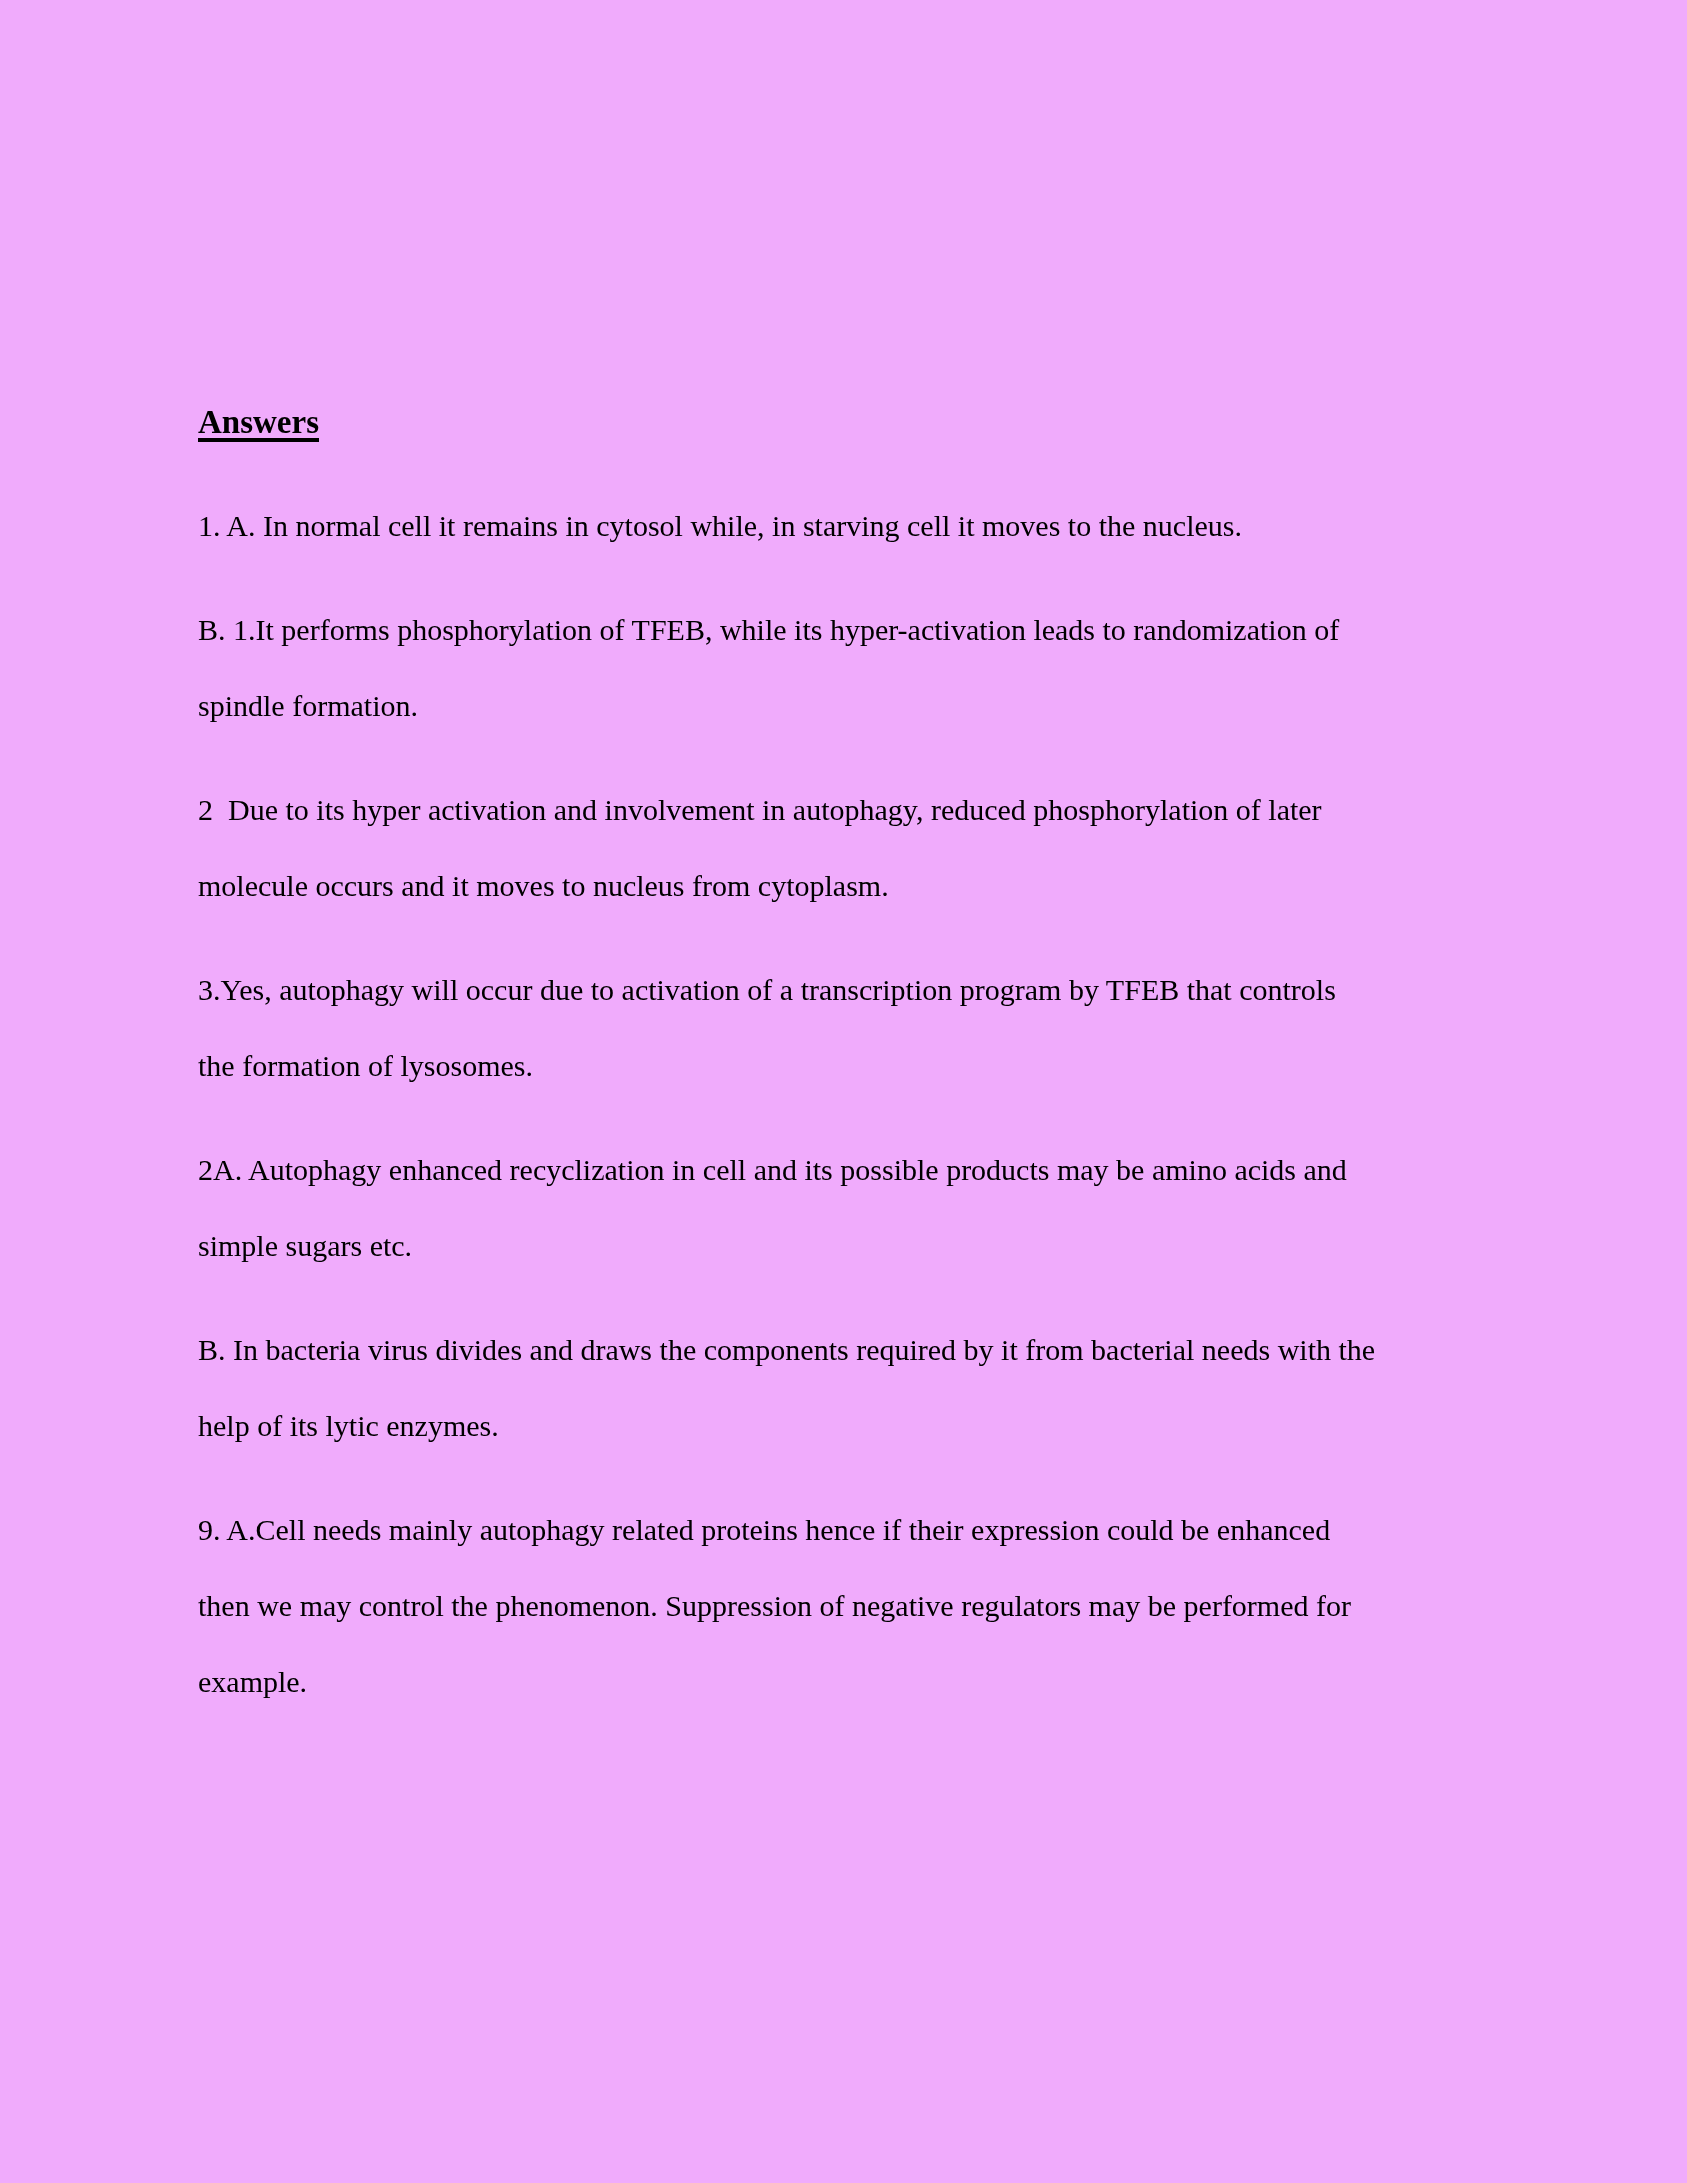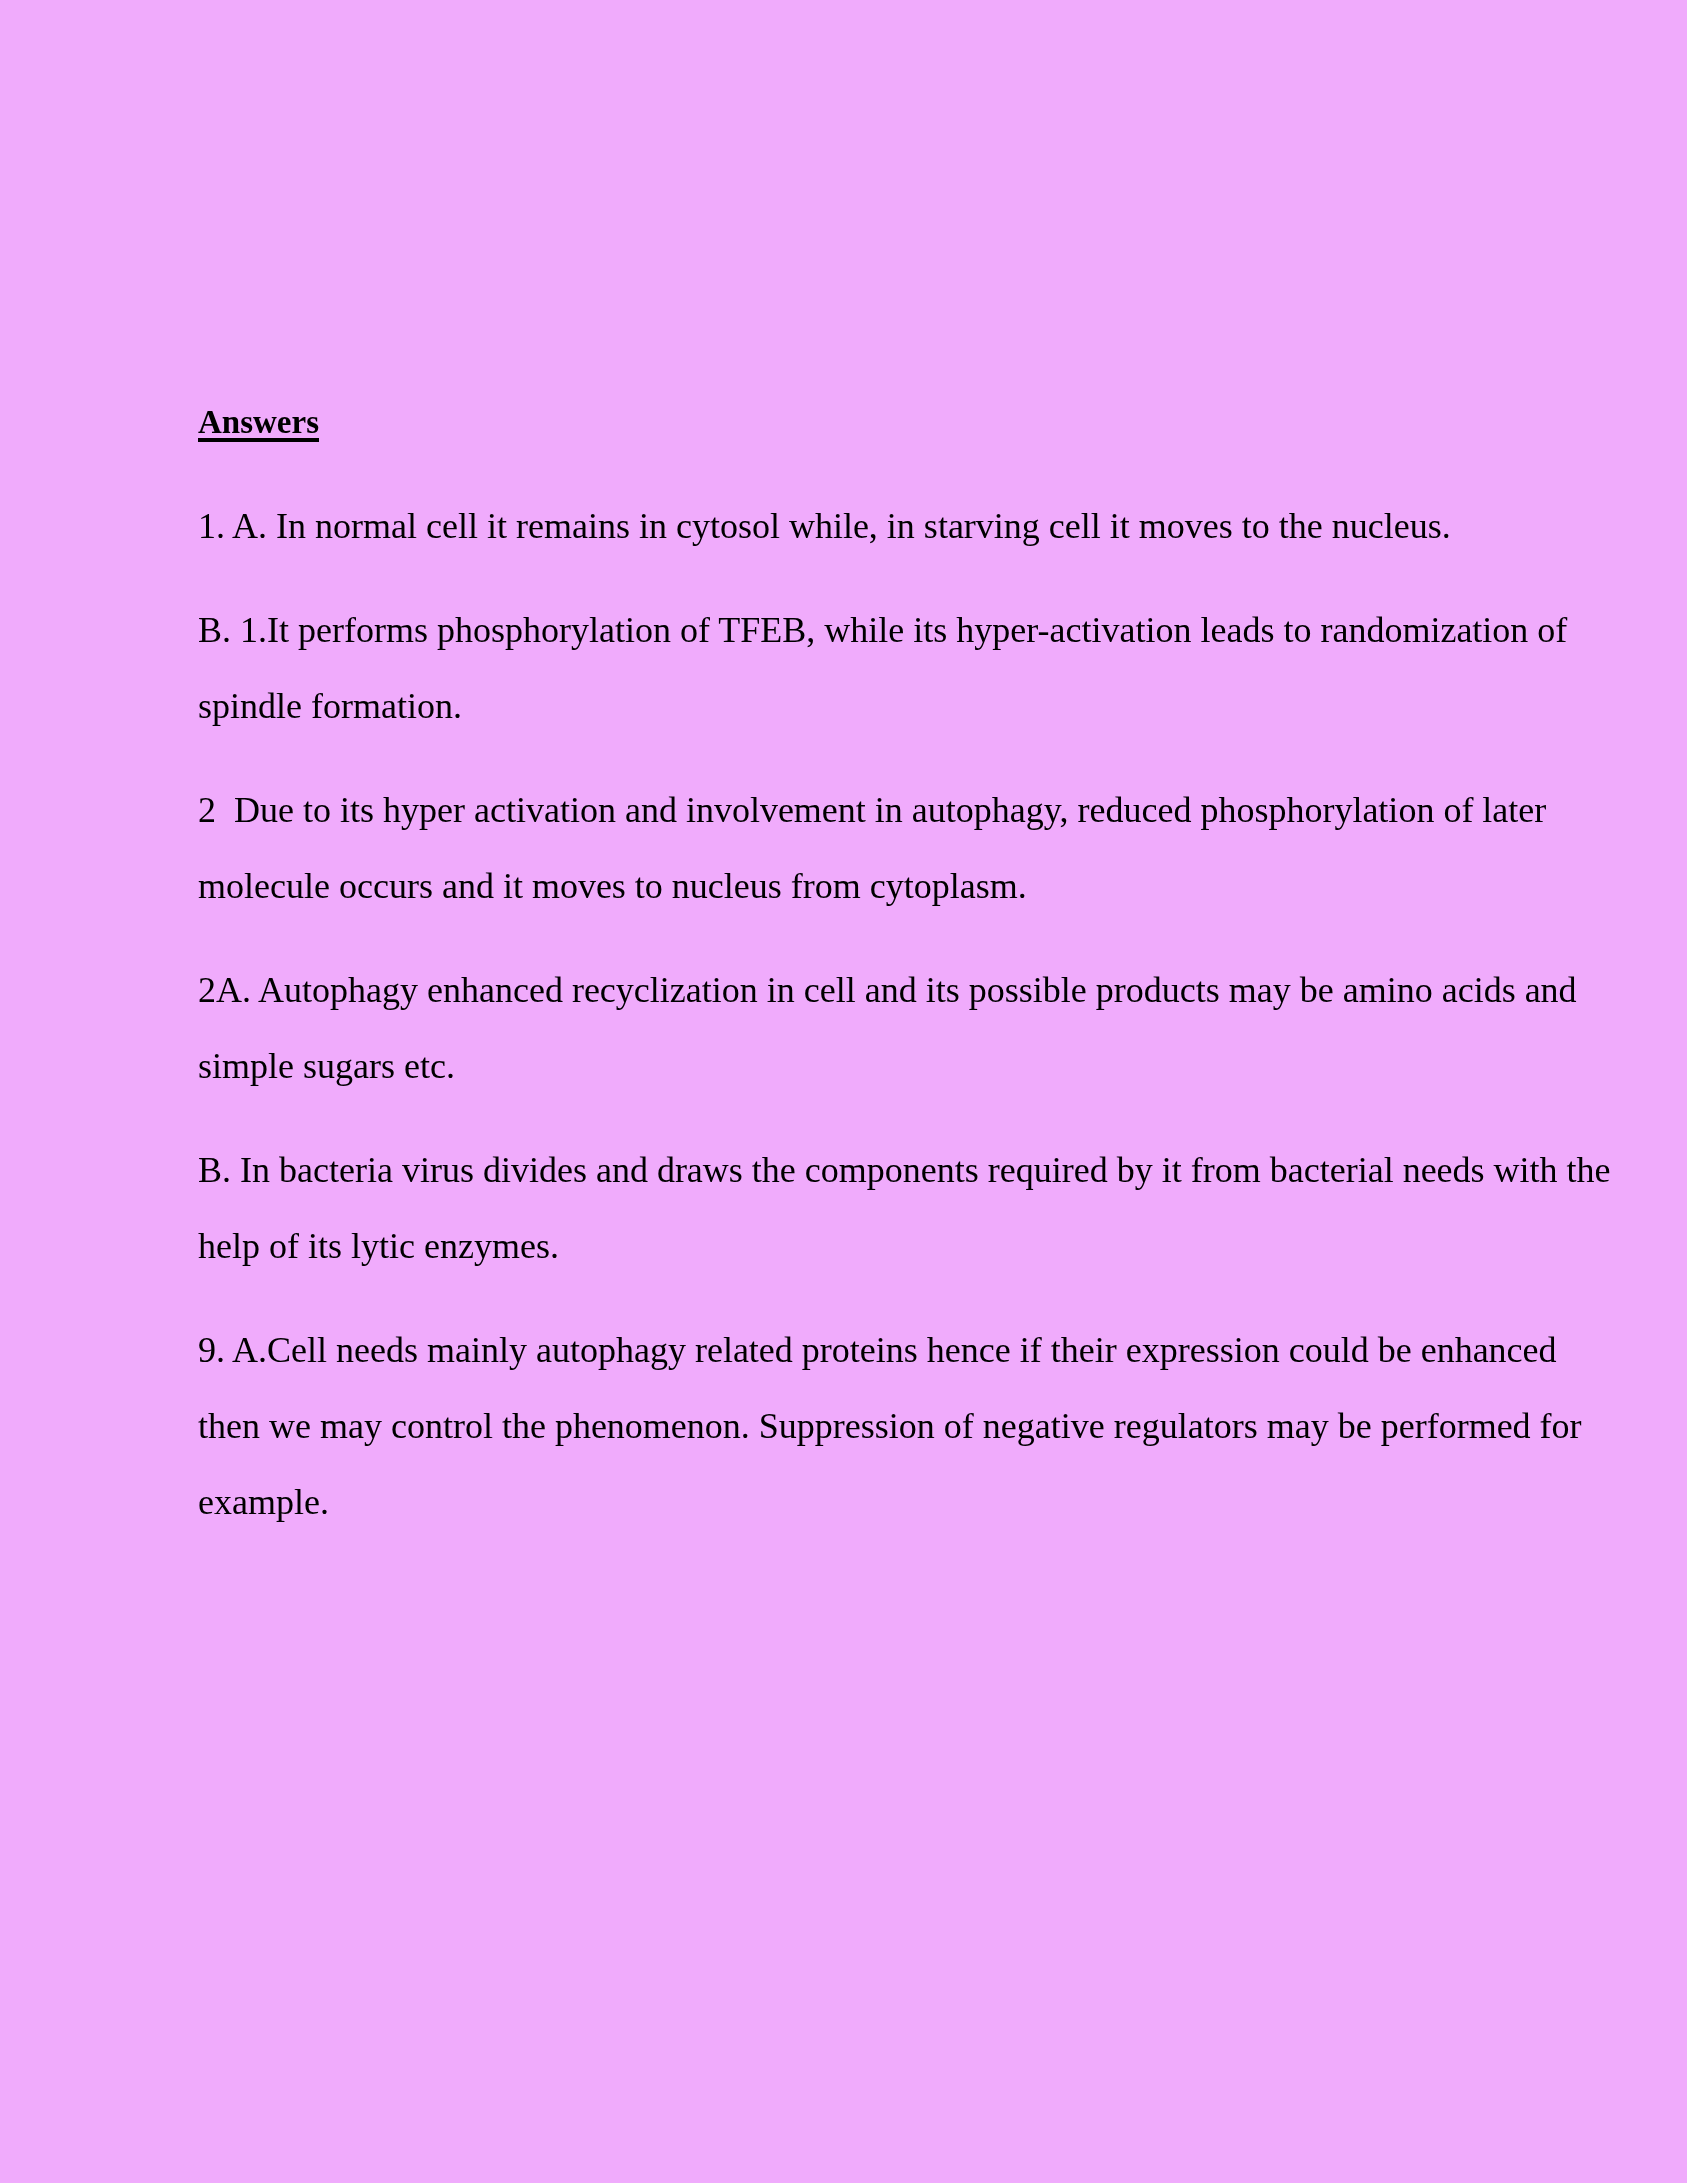--- a/index.html
+++ b/index.html
@@ -29,21 +29,21 @@
     font-size: 33px;
     line-height: 76px;
     font-weight: bold;
     text-decoration: underline;
     text-decoration-thickness: 4px;
     text-underline-offset: 5.3px;
     margin: 0 0 28px 0;
     white-space: pre;
   }
   .doc-paragraph {
-    font-size: 36px;
+    font-size: 30px;
     line-height: 76px;
     font-weight: normal;
     margin: 0 0 28px 0;
     white-space: pre;
   }
 </style>
 </head>
 <body>
 
 <div class="page">
@@ -51,20 +51,22 @@
     <h1 class="doc-heading">Answers</h1>
 
     <p class="doc-paragraph">1. A. In normal cell it remains in cytosol while, in starving cell it moves to the nucleus.</p>
 
     <p class="doc-paragraph">B. 1.It performs phosphorylation of TFEB, while its hyper-activation leads to randomization of
 spindle formation.</p>
 
     <p class="doc-paragraph">2  Due to its hyper activation and involvement in autophagy, reduced phosphorylation of later
 molecule occurs and it moves to nucleus from cytoplasm.</p>
 
+    <p class="doc-paragraph">3.Yes, autophagy will occur due to activation of a transcription program by TFEB that controls
+the formation of lysosomes.</p>
 
     <p class="doc-paragraph">2A. Autophagy enhanced recyclization in cell and its possible products may be amino acids and
 simple sugars etc.</p>
 
     <p class="doc-paragraph">B. In bacteria virus divides and draws the components required by it from bacterial needs with the
 help of its lytic enzymes.</p>
 
     <p class="doc-paragraph">9. A.Cell needs mainly autophagy related proteins hence if their expression could be enhanced
 then we may control the phenomenon. Suppression of negative regulators may be performed for
 example.</p>

